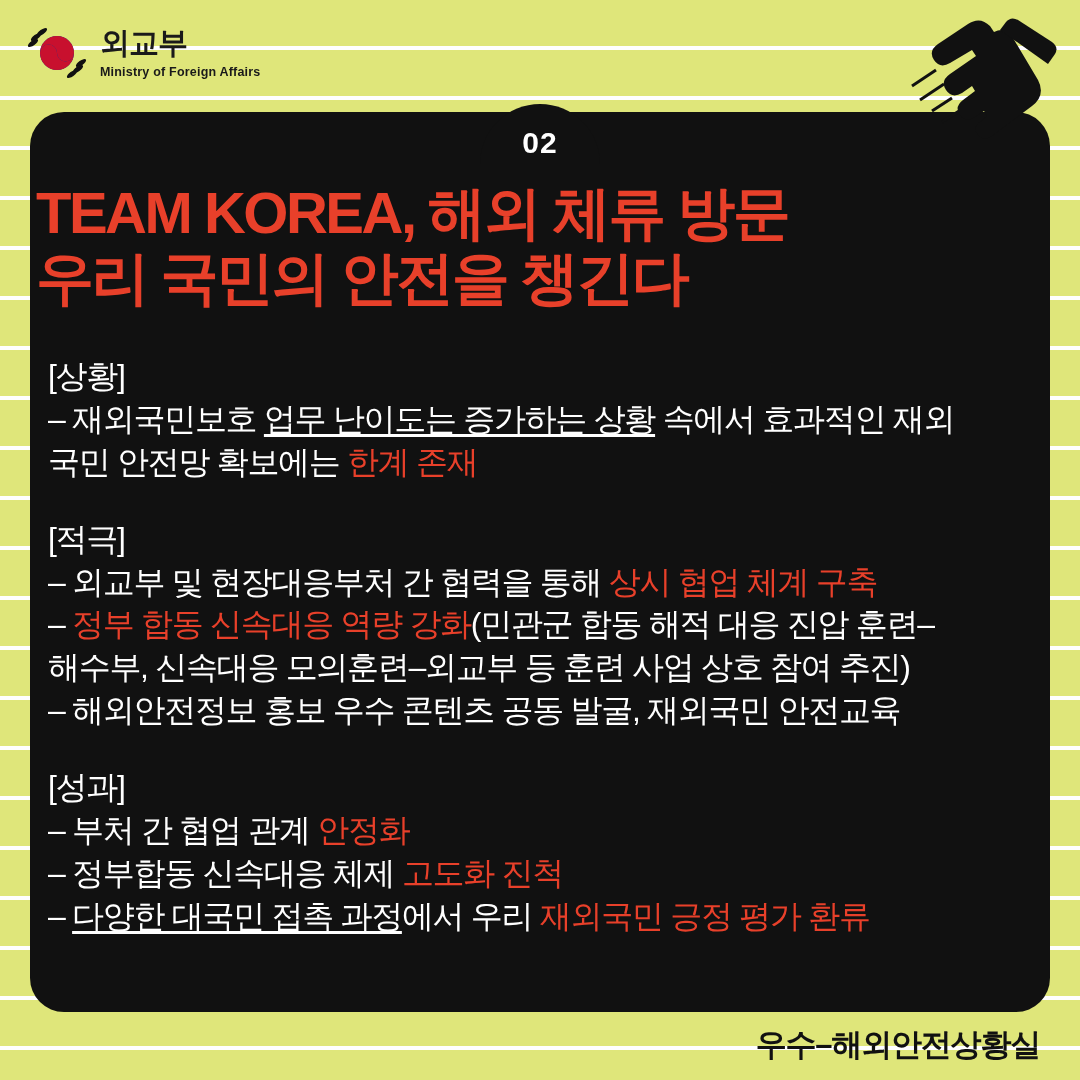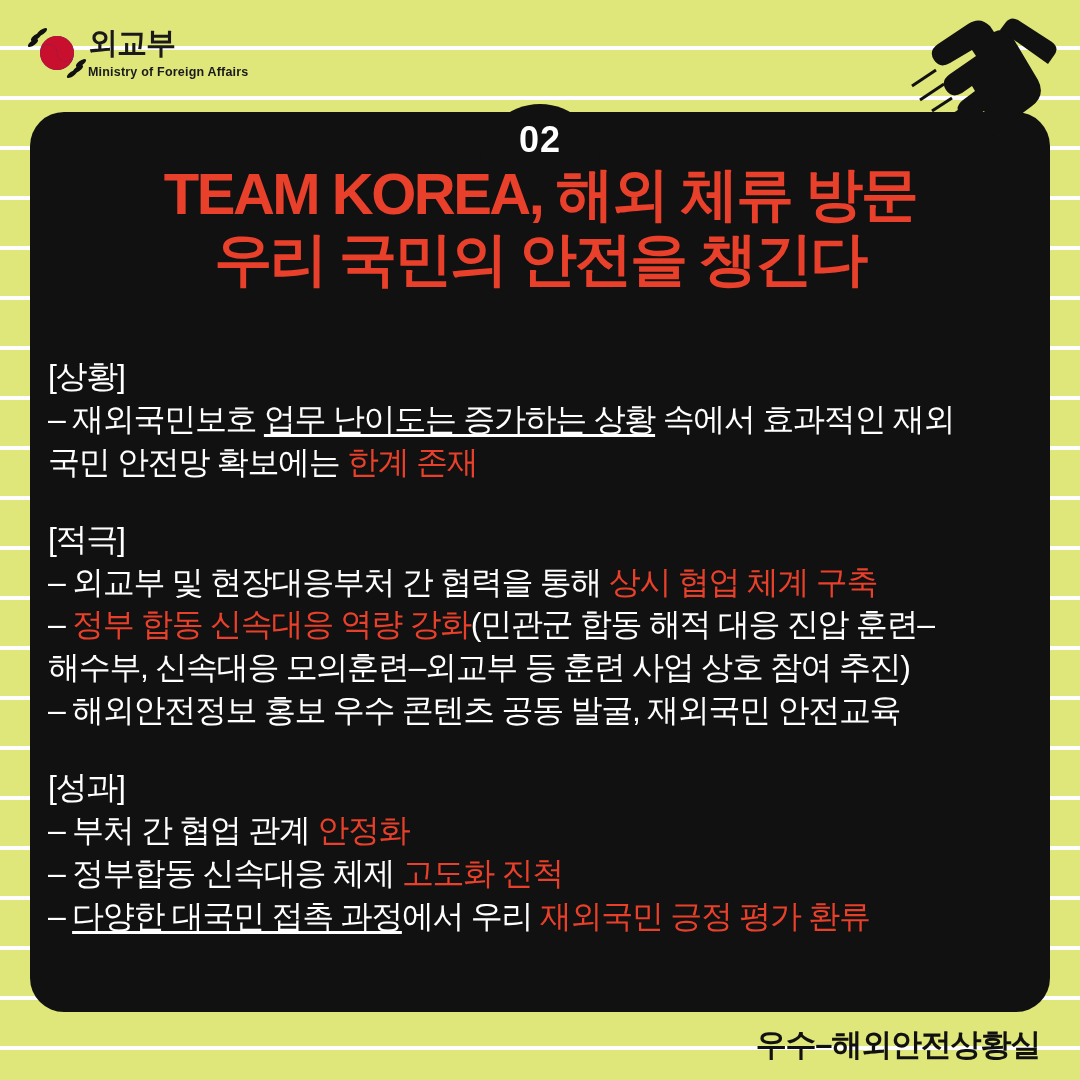--- a/index.html
+++ b/index.html
@@ -28,20 +28,21 @@
     overflow: hidden;
   }
 
   
   .header {
     position: absolute;
     top: 22px;
     left: 26px;
     display: flex;
     align-items: center;
+    gap: 12px;
     z-index: 5;
   }
   .logo-mark {
     position: relative;
     width: 62px;
     height: 62px;
   }
   .logo-mark svg { display: block; }
   .logo-text .ministry-ko {
     font-size: 30px;
@@ -92,34 +93,33 @@
     border-radius: 60px 60px 0 0;
     z-index: 4;
     display: flex;
     align-items: flex-end;
     justify-content: center;
     padding-bottom: 2px;
     box-sizing: border-box;
   }
   .badge-num {
     color: #ffffff;
-    font-size: 36px;
+    font-size: 30px;
     font-weight: bold;
     letter-spacing: 1px;
     line-height: 1;
     padding-bottom: 6px;
   }
 
   
   .title-block {
     position: absolute;
     left: 0;
     right: 0;
-    top: 162px;
-    text-align: center;
+    top: 181px;
     z-index: 5;
     padding: 0 36px;
     box-sizing: border-box;
   }
   .title-line {
     font-size: 58px;
     font-weight: bold;
     color: #e8402a;
     letter-spacing: -2.5px;
     line-height: 1.12;

